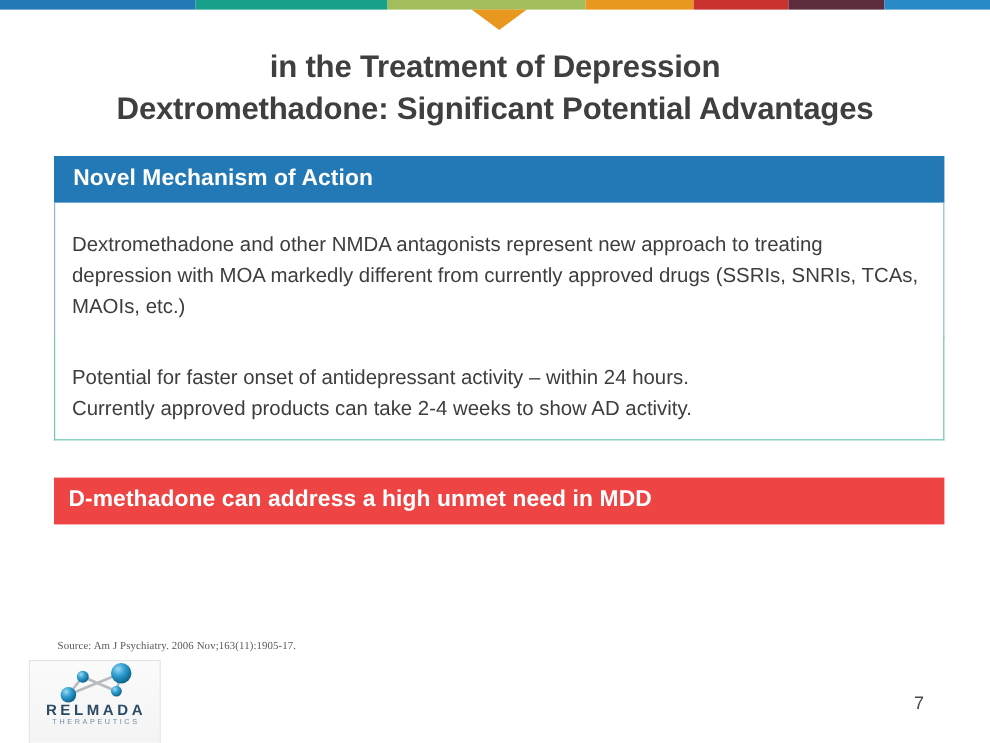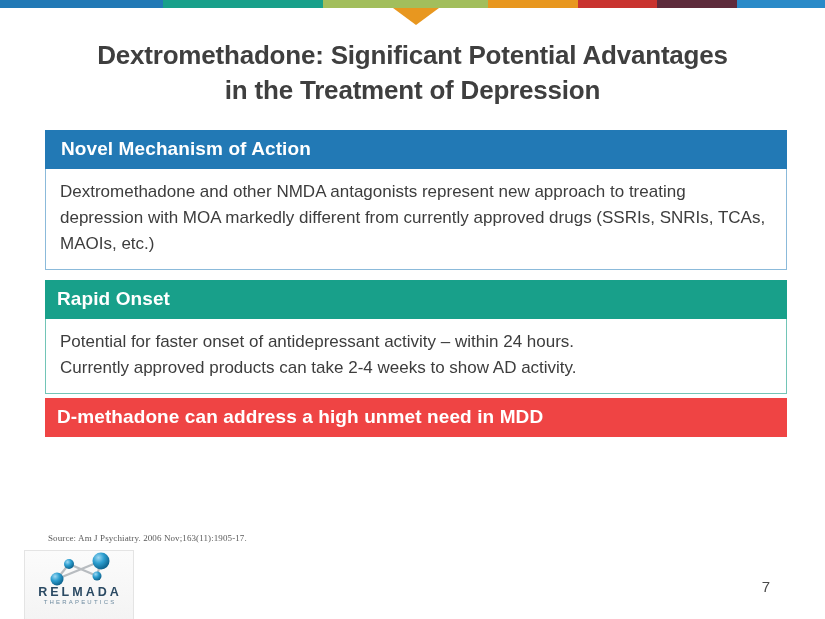--- a/index.html
+++ b/index.html
@@ -63,21 +63,21 @@
     color: #ffffff;
     font-size: 19px;
     font-weight: bold;
     letter-spacing: 0.1px;
   }
   .card-body {
     box-sizing: border-box;
     background: #ffffff;
     border-style: solid;
     border-width: 0 1px 1px 1px;
-    padding: 10px 14px 12px 14px;
+    padding: 22px 14px 12px 14px;
     font-size: 17px;
     line-height: 1.53;
     color: #3d3d3d;
   }
   .card-body p { margin: 0; }
 
   
   #card-moa { top: 130px; }
   #card-moa .card-header { background: #2279b5; padding-left: 16px; }
   #card-moa .card-body { border-color: #8bbada; }
@@ -152,33 +152,32 @@
   <div class="seg" style="background:#18a08a;width:218px;"></div>
   <div class="seg" style="background:#a2be5c;width:225px;"></div>
   <div class="seg" style="background:#e8971f;width:123px;"></div>
   <div class="seg" style="background:#c9332f;width:108px;"></div>
   <div class="seg" style="background:#5e2b3c;width:109px;"></div>
   <div class="seg" style="background:#2a8ac8;width:120px;"></div>
 </div>
 <div class="triangle"></div>
 
 <div class="title">
+  <div>in the Treatment of Depression</div>
   <div>Dextromethadone: Significant Potential Advantages</div>
-  <div>in the Treatment of Depression</div>
 </div>
 
 <div class="card" id="card-moa">
   <div class="card-header">Novel Mechanism of Action</div>
   <div class="card-body">
     <p>Dextromethadone and other NMDA antagonists represent new approach to treating depression with MOA markedly different from currently approved drugs (SSRIs, SNRIs, TCAs, MAOIs, etc.)</p>
   </div>
 </div>
 
 <div class="card" id="card-onset">
-  <div class="card-header">Rapid Onset</div>
   <div class="card-body">
     <p>Potential for faster onset of antidepressant activity – within 24 hours.</p>
     <p>Currently approved products can take 2-4 weeks to show AD activity.</p>
   </div>
 </div>
 
 <div class="card" id="card-unmet">
   <div class="card-header">D-methadone can address a high unmet need in MDD</div>
 </div>
 

